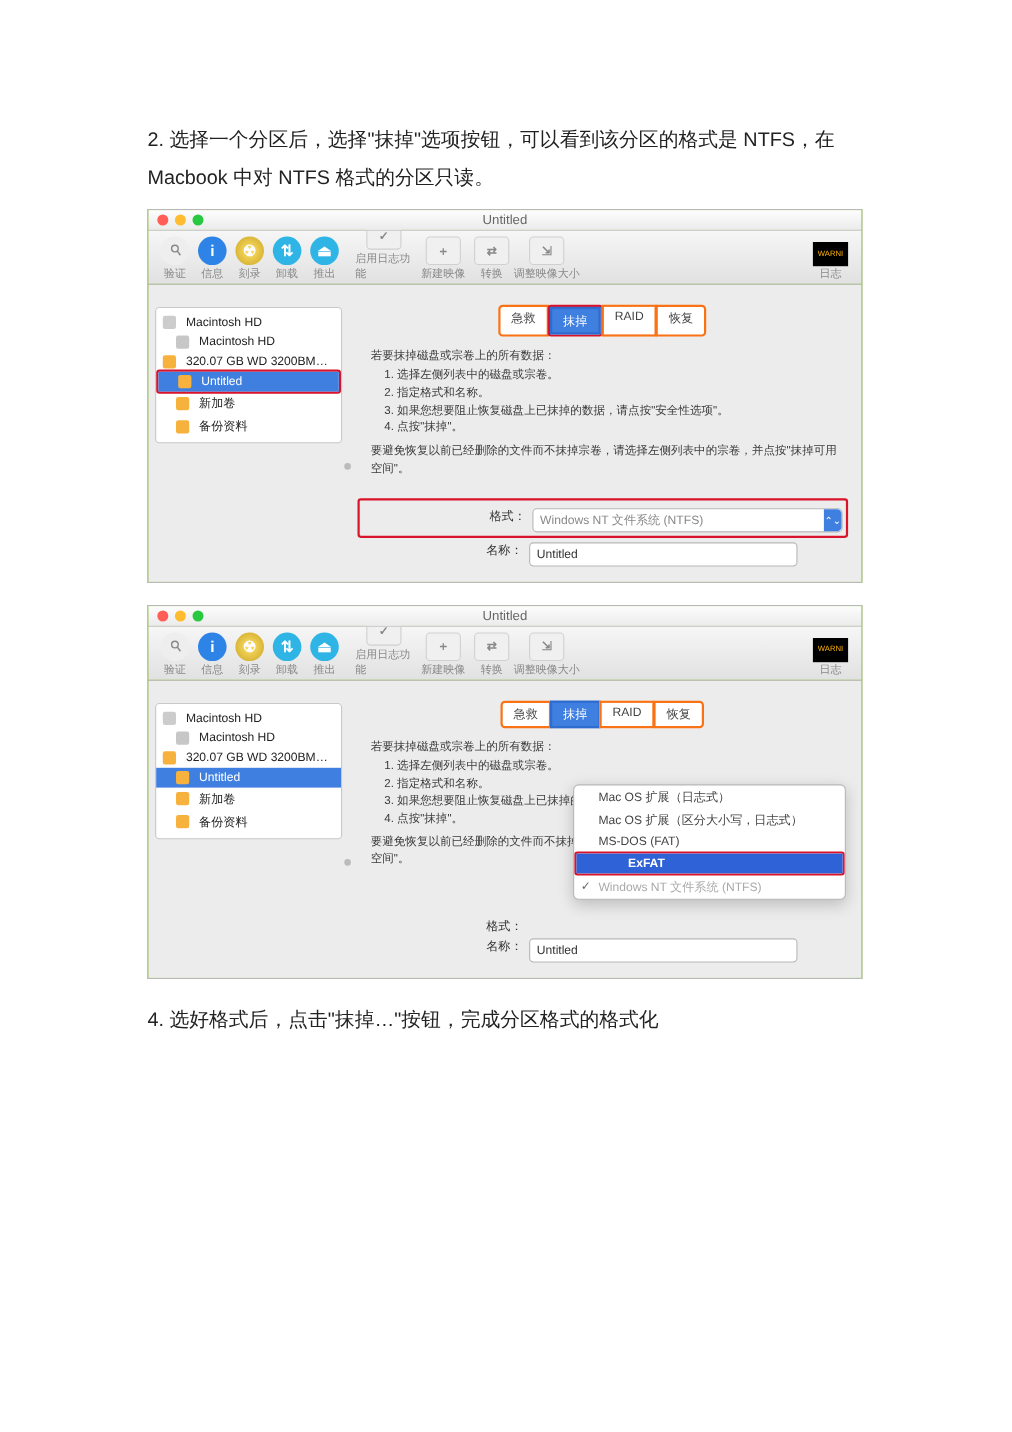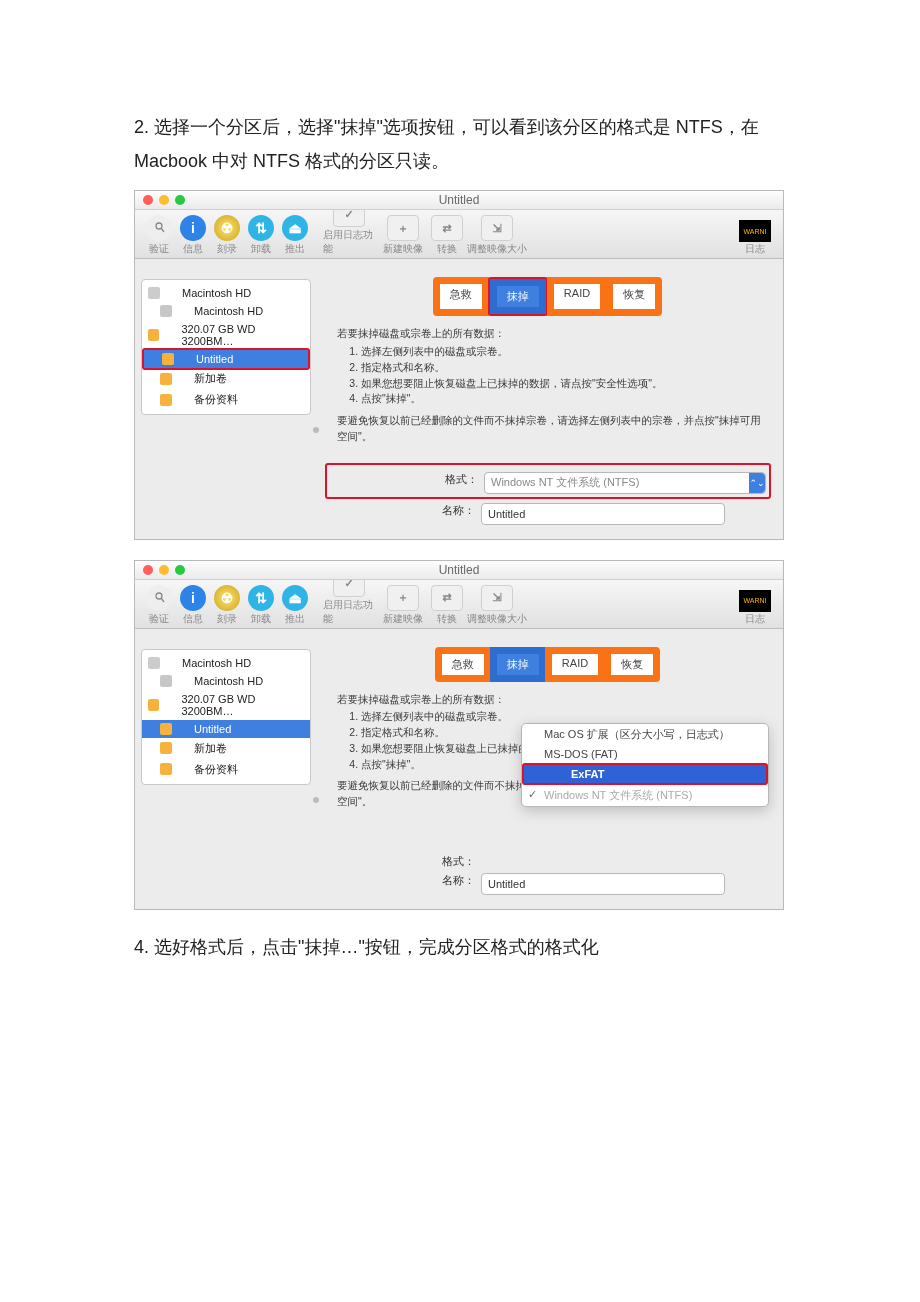--- a/index.html
+++ b/index.html
@@ -106,21 +106,21 @@
   .side-group {
     background: #fff;
     border: 1px solid #c8c8c8;
     border-radius: 4px;
     padding: 4px 0;
     font-size: 11px;
   }
   .side-row {
     display: flex;
     align-items: center;
-    gap: 22px;
+    gap: 9px;
     padding: 3px 6px;
   }
   .side-row.child { padding-left: 18px; }
   .side-row.sel {
     background: #3f7fe0;
     color: #fff;
   }
   .red-box { border: 2px solid #d9132a; border-radius: 3px; }
   .red-box-outer { border: 2px solid #d9132a; border-radius: 3px; margin: -2px 0; }
   .disk-ic, .vol-ic {
@@ -138,21 +138,21 @@
   }
   .tabbar {
     display: flex;
     justify-content: center;
     gap: 0;
     margin-bottom: 10px;
     font-size: 11px;
   }
   .tab {
     padding: 3px 10px;
-    border: 7px solid #f97316;
+    border: 2px solid #f97316;
     background: #fff;
     color: #444;
     margin-left: -1px;
   }
   .tab.first { border-radius: 4px 0 0 4px; }
   .tab.last { border-radius: 0 4px 4px 0; text-align: center; }
   .tab.active {
     background: #3f7fe0;
     color: #fff;
     border-color: #2f6cd0;
@@ -473,20 +473,21 @@
             <li>选择左侧列表中的磁盘或宗卷。</li>
             <li>指定格式和名称。</li>
             <li>如果您想要阻止恢复磁盘上已抹掉的数据，请点按"安全性选项"。</li>
             <li>点按"抹掉"。</li>
           </ol>
           <div>要避免恢复以前已经删除的文件而不抹掉宗卷，请选择左侧列表中的宗卷，并点按"抹掉可用空间"。</div>
         </div>
         <span class="dot"></span>
 
         <div class="dropdown">
+          <div class="dd-row">Mac OS 扩展（日志式）</div>
           <div class="dd-row">Mac OS 扩展（区分大小写，日志式）</div>
           <div class="dd-row">MS-DOS (FAT)</div>
           <div class="red-box" style="border-width:2px;margin:0">
             <div class="dd-row sel">ExFAT</div>
           </div>
           <div class="dd-row dd-check" style="color:#aaa">Windows NT 文件系统 (NTFS)</div>
         </div>
 
         <div style="height:40px"></div>
         <div class="field-row">

